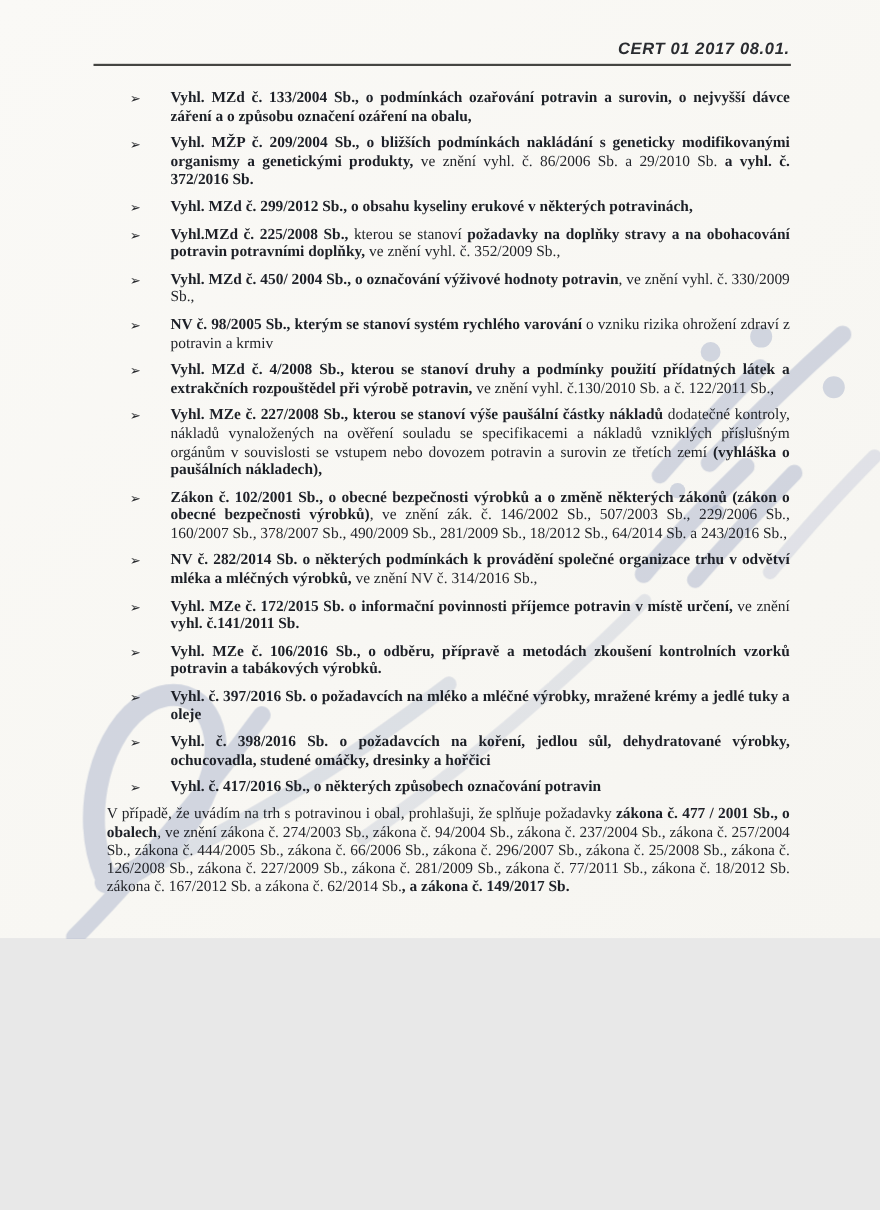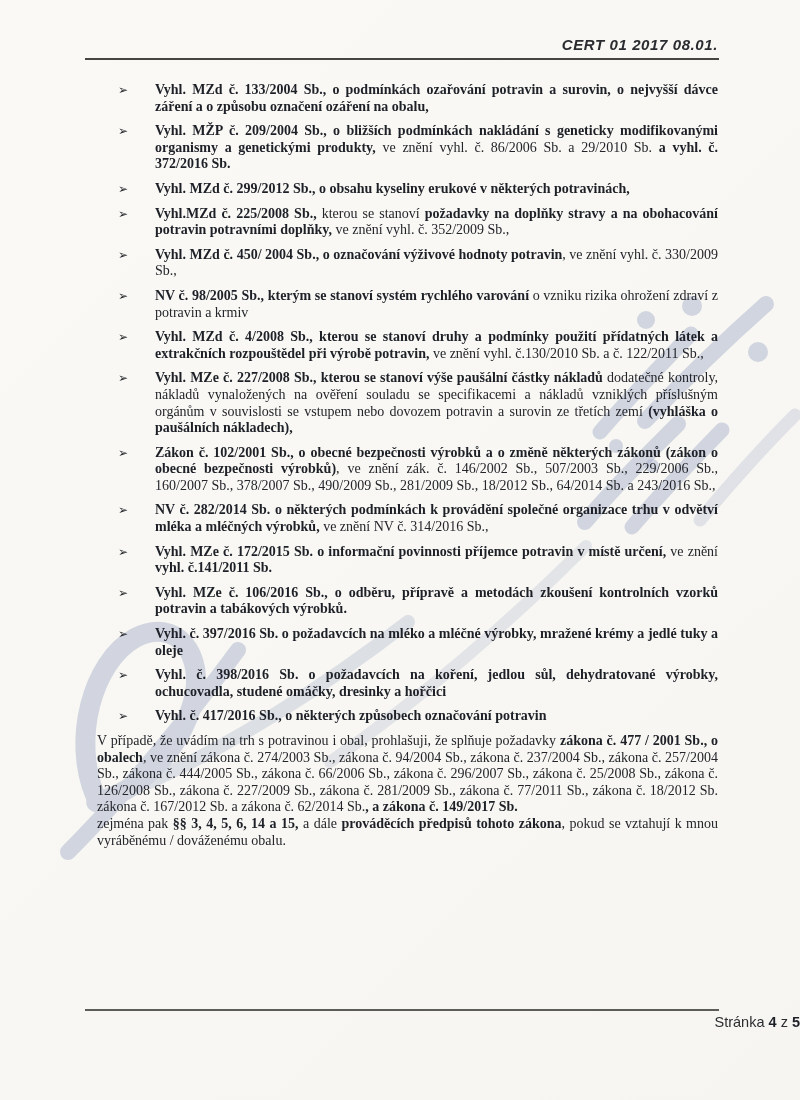--- a/index.html
+++ b/index.html
@@ -1,18 +1,18 @@
 <!DOCTYPE html>
 <html><head>
 <meta charset="utf-8">
 <style>
   html,body { margin:0; padding:0; background:#e8e8e8; }
   .page {
     position:relative;
-    width:800px; height:1100px;
+    width:800px; height:853px;
     margin:0 auto;
     background:linear-gradient(135deg,#faf9f6 0%,#f8f7f3 55%,#f6f5f1 100%);
     font-family:"Liberation Serif", serif;
     color:#23252a;
     overflow:hidden;
   }
   .watermark { position:absolute; top:0; left:0; z-index:1; pointer-events:none; }
   .header-code {
     position:absolute; top:36px; right:82px; z-index:2;
     font-family:"Liberation Sans", sans-serif;
@@ -136,21 +136,20 @@
           <div class="itext"><span class="b">Vyhl. č. 398/2016 Sb. o požadavcích na koření, jedlou sůl, dehydratované výrobky, ochucovadla, studené omáčky, dresinky a hořčici</span></div>
         </div>
         <div class="item">
           <span class="bullet">➢</span>
           <div class="itext"><span class="b">Vyhl. č. 417/2016 Sb., o některých způsobech označování potravin</span></div>
         </div>
       </div>
 
     <div class="para-wrap">
       <p class="para"><span>V případě, že uvádím na trh s potravinou i obal, prohlašuji, že splňuje požadavky </span><span class="b">zákona č. 477 / 2001 Sb., o obalech</span><span>, ve znění zákona č. 274/2003 Sb., zákona č. 94/2004 Sb., zákona č. 237/2004 Sb., zákona č. 257/2004 Sb., zákona č. 444/2005 Sb., zákona č. 66/2006 Sb., zákona č. 296/2007 Sb., zákona č. 25/2008 Sb., zákona č. 126/2008 Sb., zákona č. 227/2009 Sb., zákona č. 281/2009 Sb., zákona č. 77/2011 Sb., zákona č. 18/2012 Sb. zákona č. 167/2012 Sb. a zákona č. 62/2014 Sb.</span><span class="b">, a zákona č. 149/2017 Sb.</span></p>
-      <p class="para"><span>zejména pak </span><span class="b">§§ 3, 4, 5, 6, 14 a 15,</span><span> a dále </span><span class="b">prováděcích předpisů tohoto zákona</span><span>, pokud se vztahují k mnou vyráběnému / dováženému obalu.</span></p>
     </div>
   </div>
 
   <div class="footer-rule"></div>
   <div class="footer">
     <span><span>Stránka </span><span class="b">4</span><span> z </span><span class="b">5</span></span>
   </div>
 
 </div>
 

